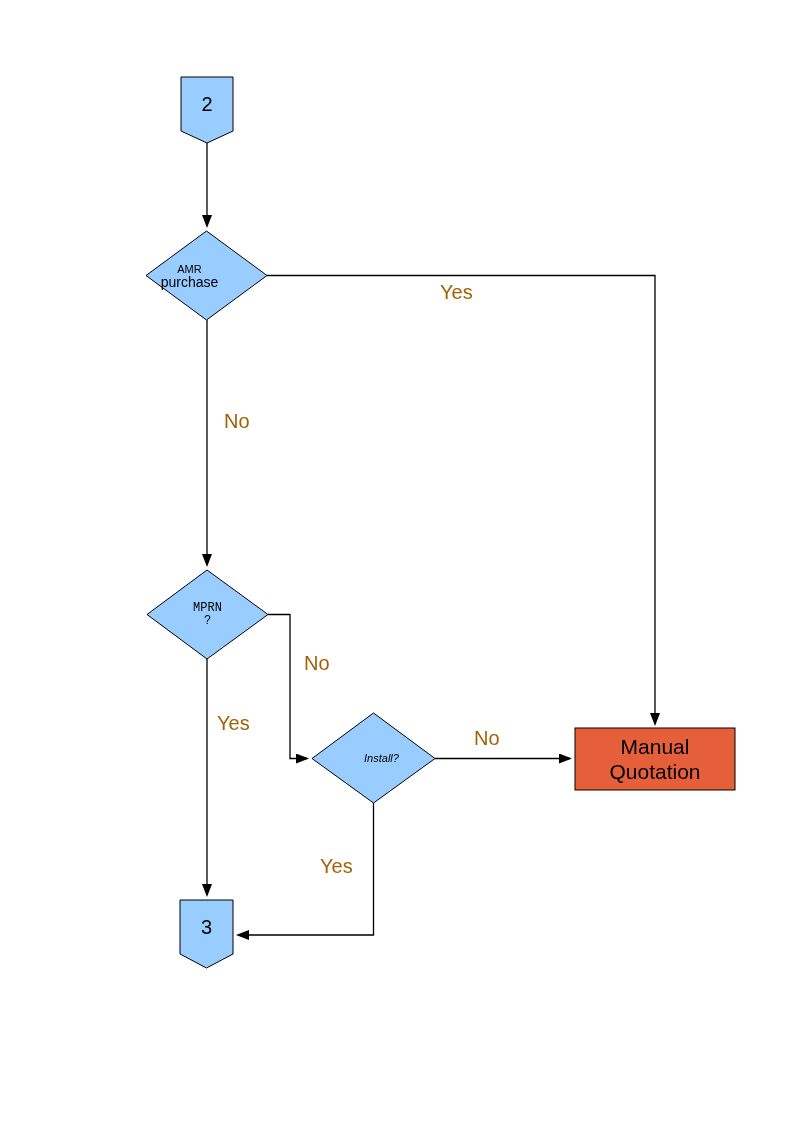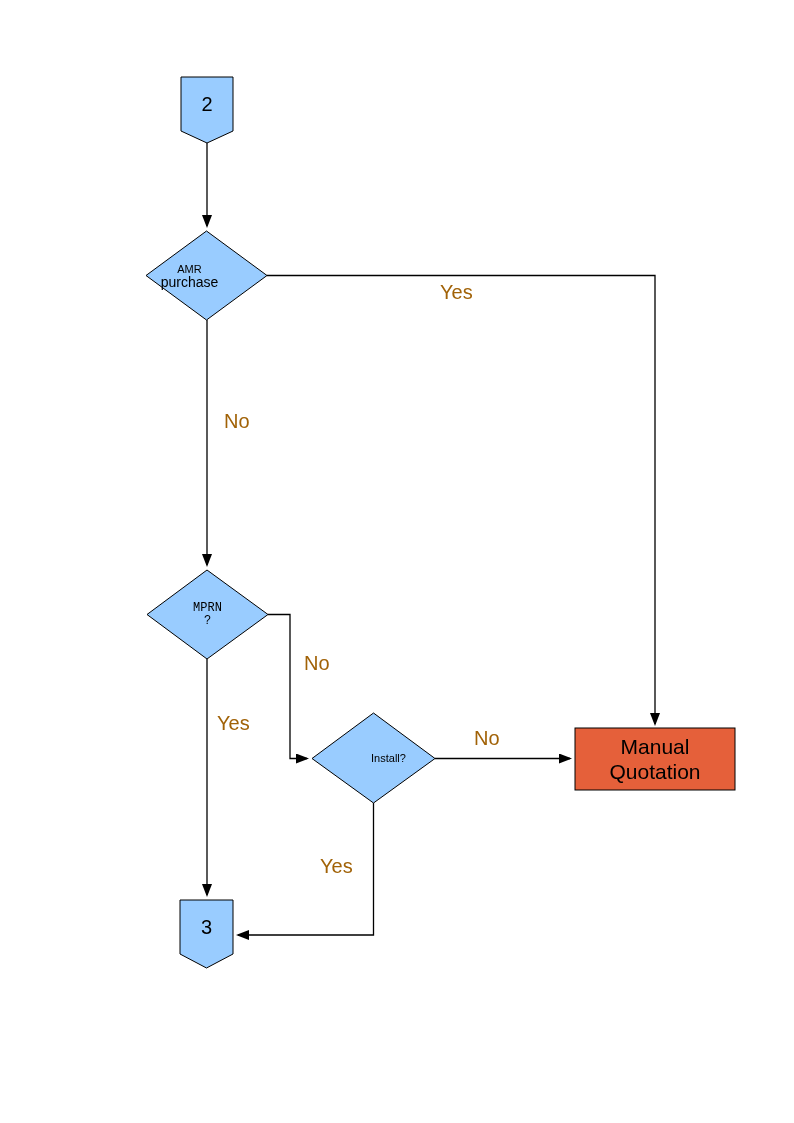--- a/index.html
+++ b/index.html
@@ -89,21 +89,21 @@
   <div class="node-label" style="left:129px; top:231px; width:121px; height:89px;">
     <div class="amr-line1">AMR</div>
     <div class="amr-line2">purchase</div>
   </div>
 
   <div class="node-label" style="left:147px; top:570px; width:121px; height:89px;">
     <div class="mprn-line">MPRN</div>
     <div class="mprn-line">?</div>
   </div>
 
-  <div class="node-label" style="left:327px; top:713px; width:123px; height:90px;">
+  <div class="node-label" style="left:320px; top:713px; width:123px; height:90px;font-style:italic;">
     <div class="install-line">Install?</div>
   </div>
 
   <div class="node-label" style="left:575px; top:728px; width:160px; height:62px;">
     <div class="mq-text">Manual Quotation</div>
   </div>
 
   <div class="node-label connector-label" style="left:180px; top:900px; width:53px; height:54px;">3</div>
 
   <div class="lbl" style="left:440px; top:281px;">Yes</div>

